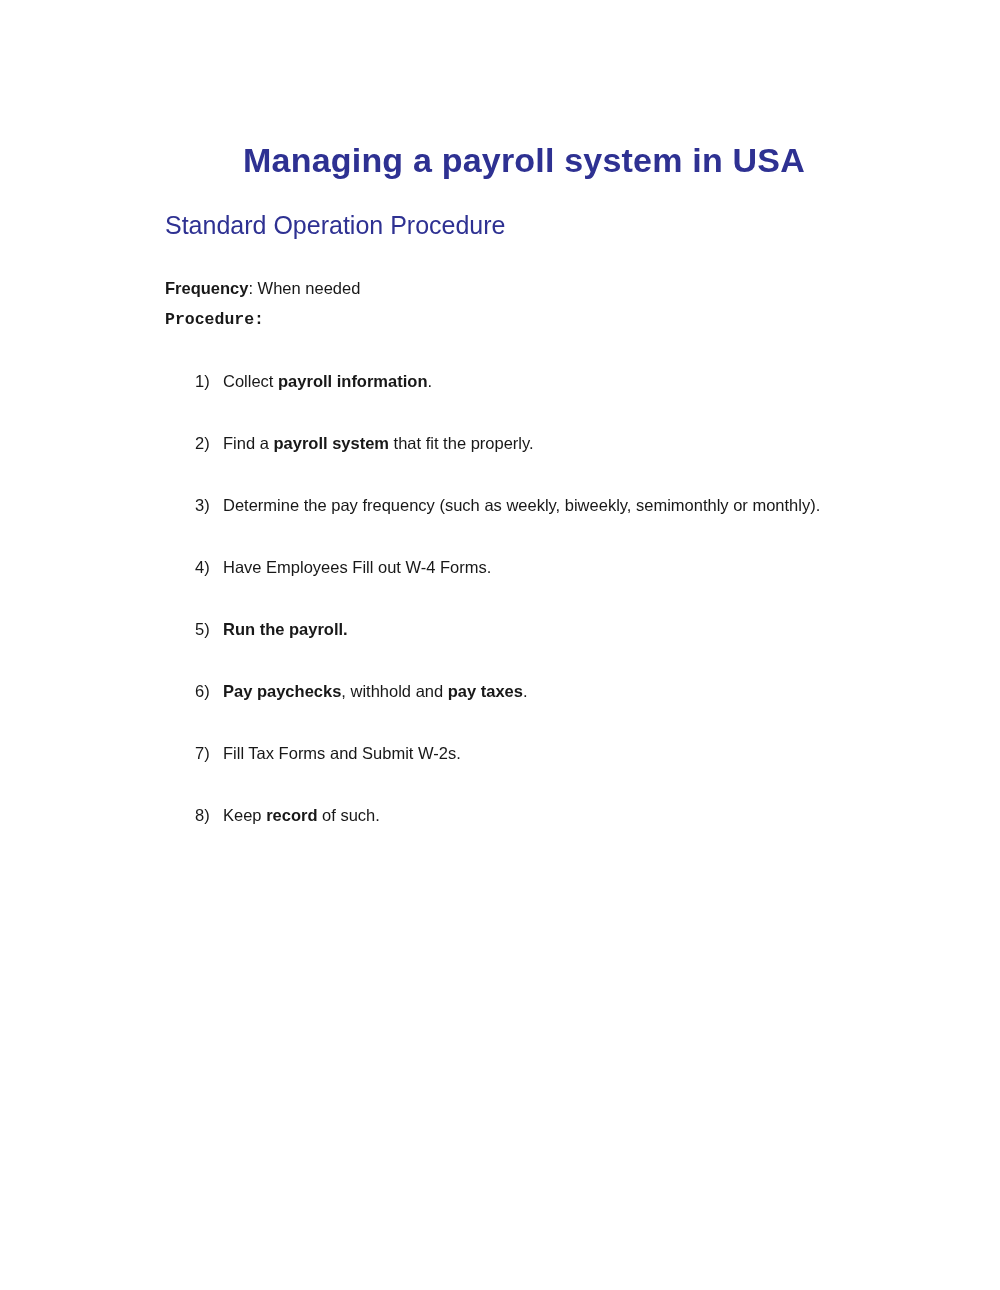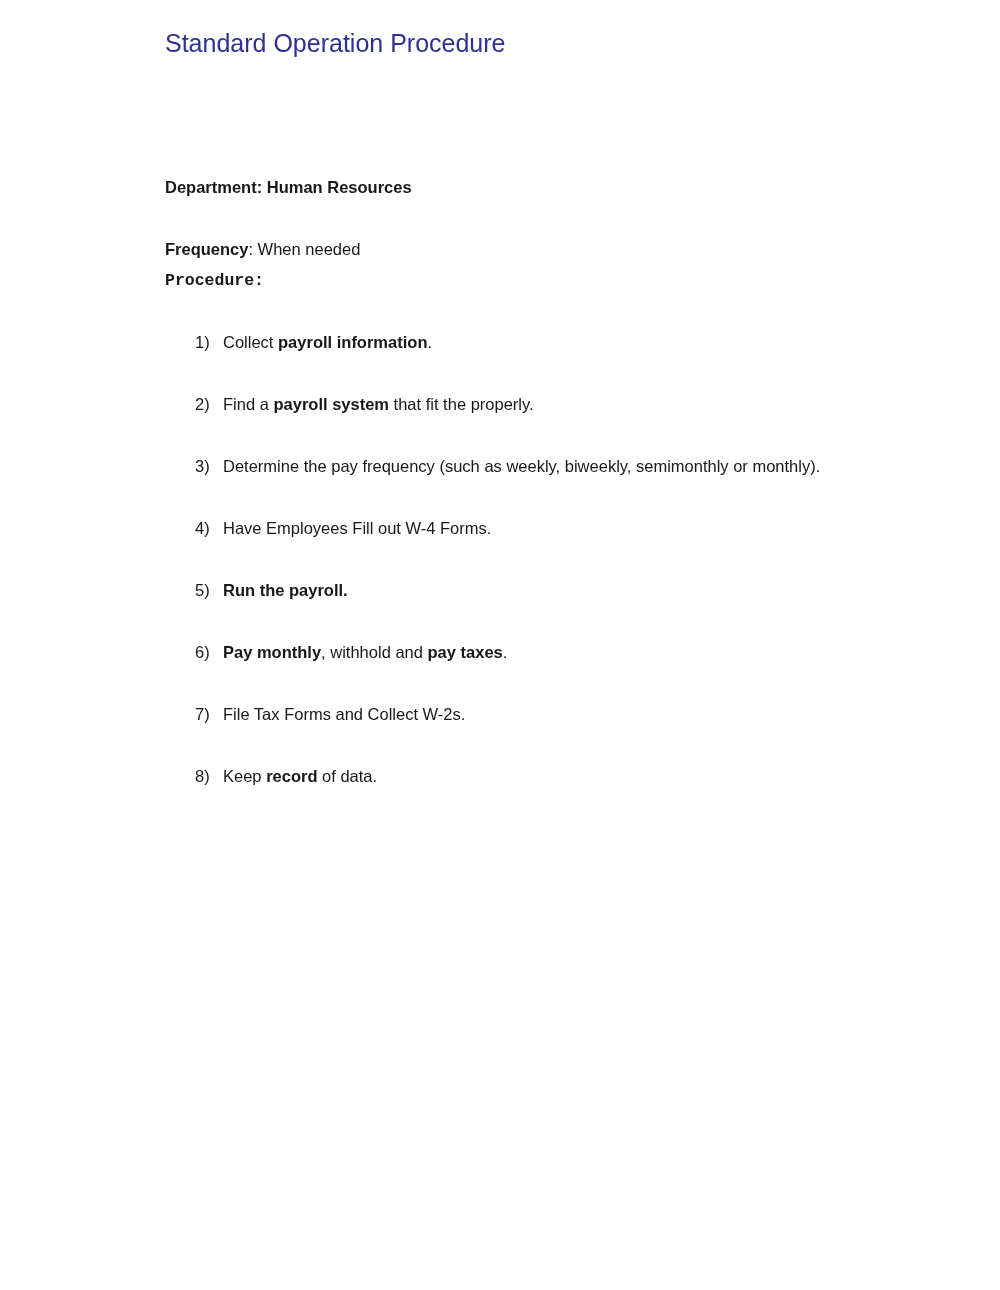--- a/index.html
+++ b/index.html
@@ -72,24 +72,24 @@
   .step-body {
     flex: 1;
   }
 </style>
 </head>
 <body>
 
 <div class="page">
   <div class="content">
 
+    <div class="doc-title accent" style="color: rgb(46, 49, 146);">Managing a payroll system in USA</div>
 
     <div class="doc-subtitle accent" style="color: rgb(46, 49, 146);">Standard Operation Procedure</div>
 
-    <div class="body-text department">Department: Human Resources</div>
 
 
     <div class="body-text frequency"><span class="b">Frequency</span><span>: When needed</span></div>
 
     <div class="body-text procedure-heading">Procedure:</div>
 
     <div class="body-text">
         <div class="step">
           <span class="step-num">1)</span>
           <span class="step-body"><span>Collect </span><span class="b">payroll information</span><span>.</span></span>
@@ -105,26 +105,26 @@
         <div class="step">
           <span class="step-num">4)</span>
           <span class="step-body"><span>Have Employees Fill out W-4 Forms.</span></span>
         </div>
         <div class="step">
           <span class="step-num">5)</span>
           <span class="step-body"><span class="b">Run the payroll.</span></span>
         </div>
         <div class="step">
           <span class="step-num">6)</span>
-          <span class="step-body"><span class="b">Pay monthly</span><span>, withhold and </span><span class="b">pay taxes</span><span>.</span></span>
+          <span class="step-body"><span class="b">Pay paychecks</span><span>, withhold and </span><span class="b">pay taxes</span><span>.</span></span>
         </div>
         <div class="step">
           <span class="step-num">7)</span>
-          <span class="step-body"><span>File Tax Forms and Collect W-2s.</span></span>
+          <span class="step-body"><span>Fill Tax Forms and Submit W-2s.</span></span>
         </div>
         <div class="step">
           <span class="step-num">8)</span>
-          <span class="step-body"><span>Keep </span><span class="b">record</span><span> of data.</span></span>
+          <span class="step-body"><span>Keep </span><span class="b">record</span><span> of such.</span></span>
         </div>
       </div>
 
   </div>
 </div>
 
 </body></html>

